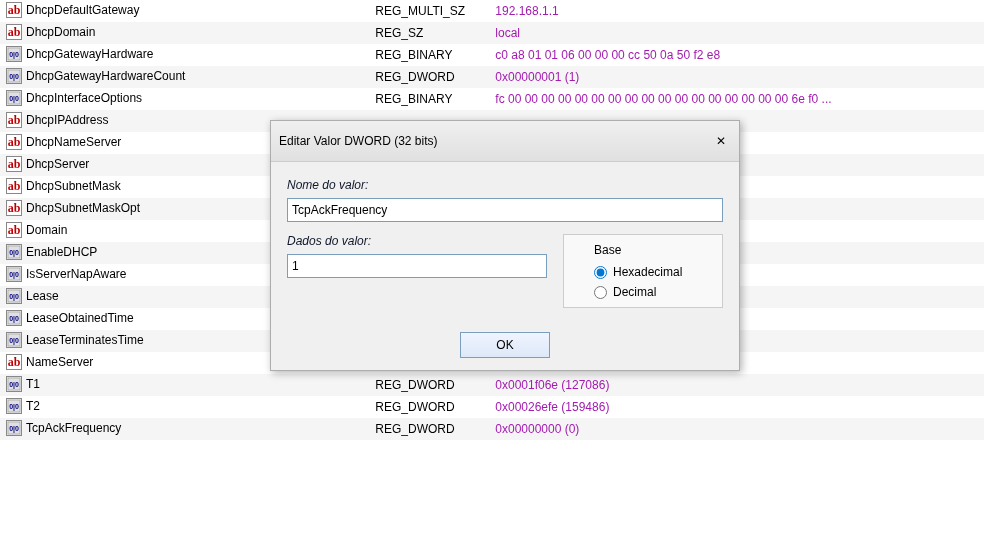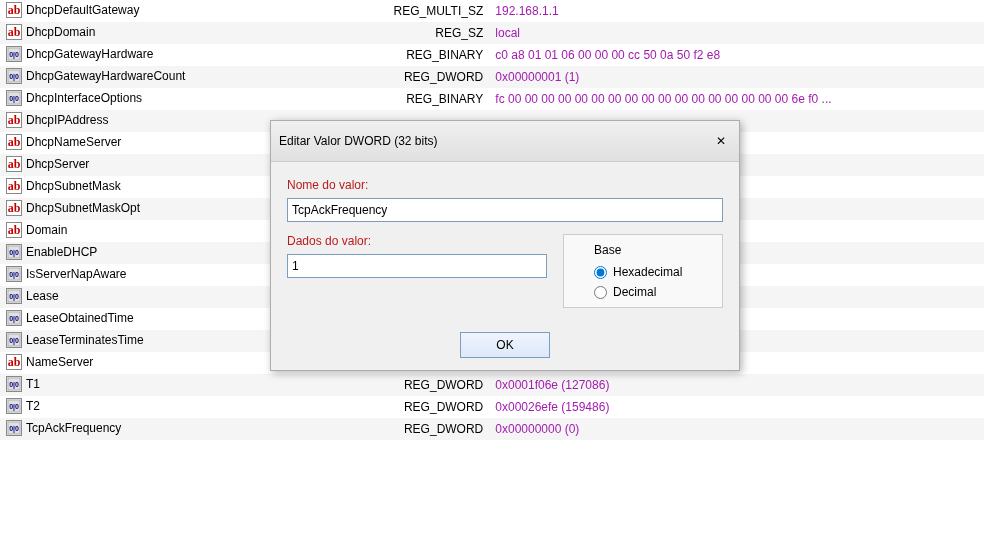--- a/index.html
+++ b/index.html
@@ -137,22 +137,23 @@
       font-size: 12px;
       color: #000;
     }
 
     .dialog-body {
       padding: 16px 16px 12px 16px;
     }
 
     .dialog-label {
       font-size: 12px;
-      color: #b91c1c;
+      color: #0f172a;
       margin-bottom: 6px;
+      font-style: italic;
     }
 
     .dialog-input-full {
       width: 100%;
       height: 24px;
       border: 1px solid #7a9ebe;
       background: #ffffff;
       padding: 2px 4px;
       font-size: 12px;
       outline: none;
@@ -235,21 +236,21 @@
       background: linear-gradient(to bottom, #f0f4ff, #dde8f8);
     }
 
     .table-wrapper {
       width: 100%;
       height: 554px;
       overflow: hidden;
     }
 
     .col1 { width: 260px; }
-    .col2 { width: 120px; text-align: right; }
+    .col2 { width: 120px; }
     .col3 { flex: 1; }
   </style>
 </head>
 <body>
 
 <div class="registry-bg">
   <div class="table-wrapper">
     <table class="registry-table">
       <tbody id="registry-tbody">
       <tr>

